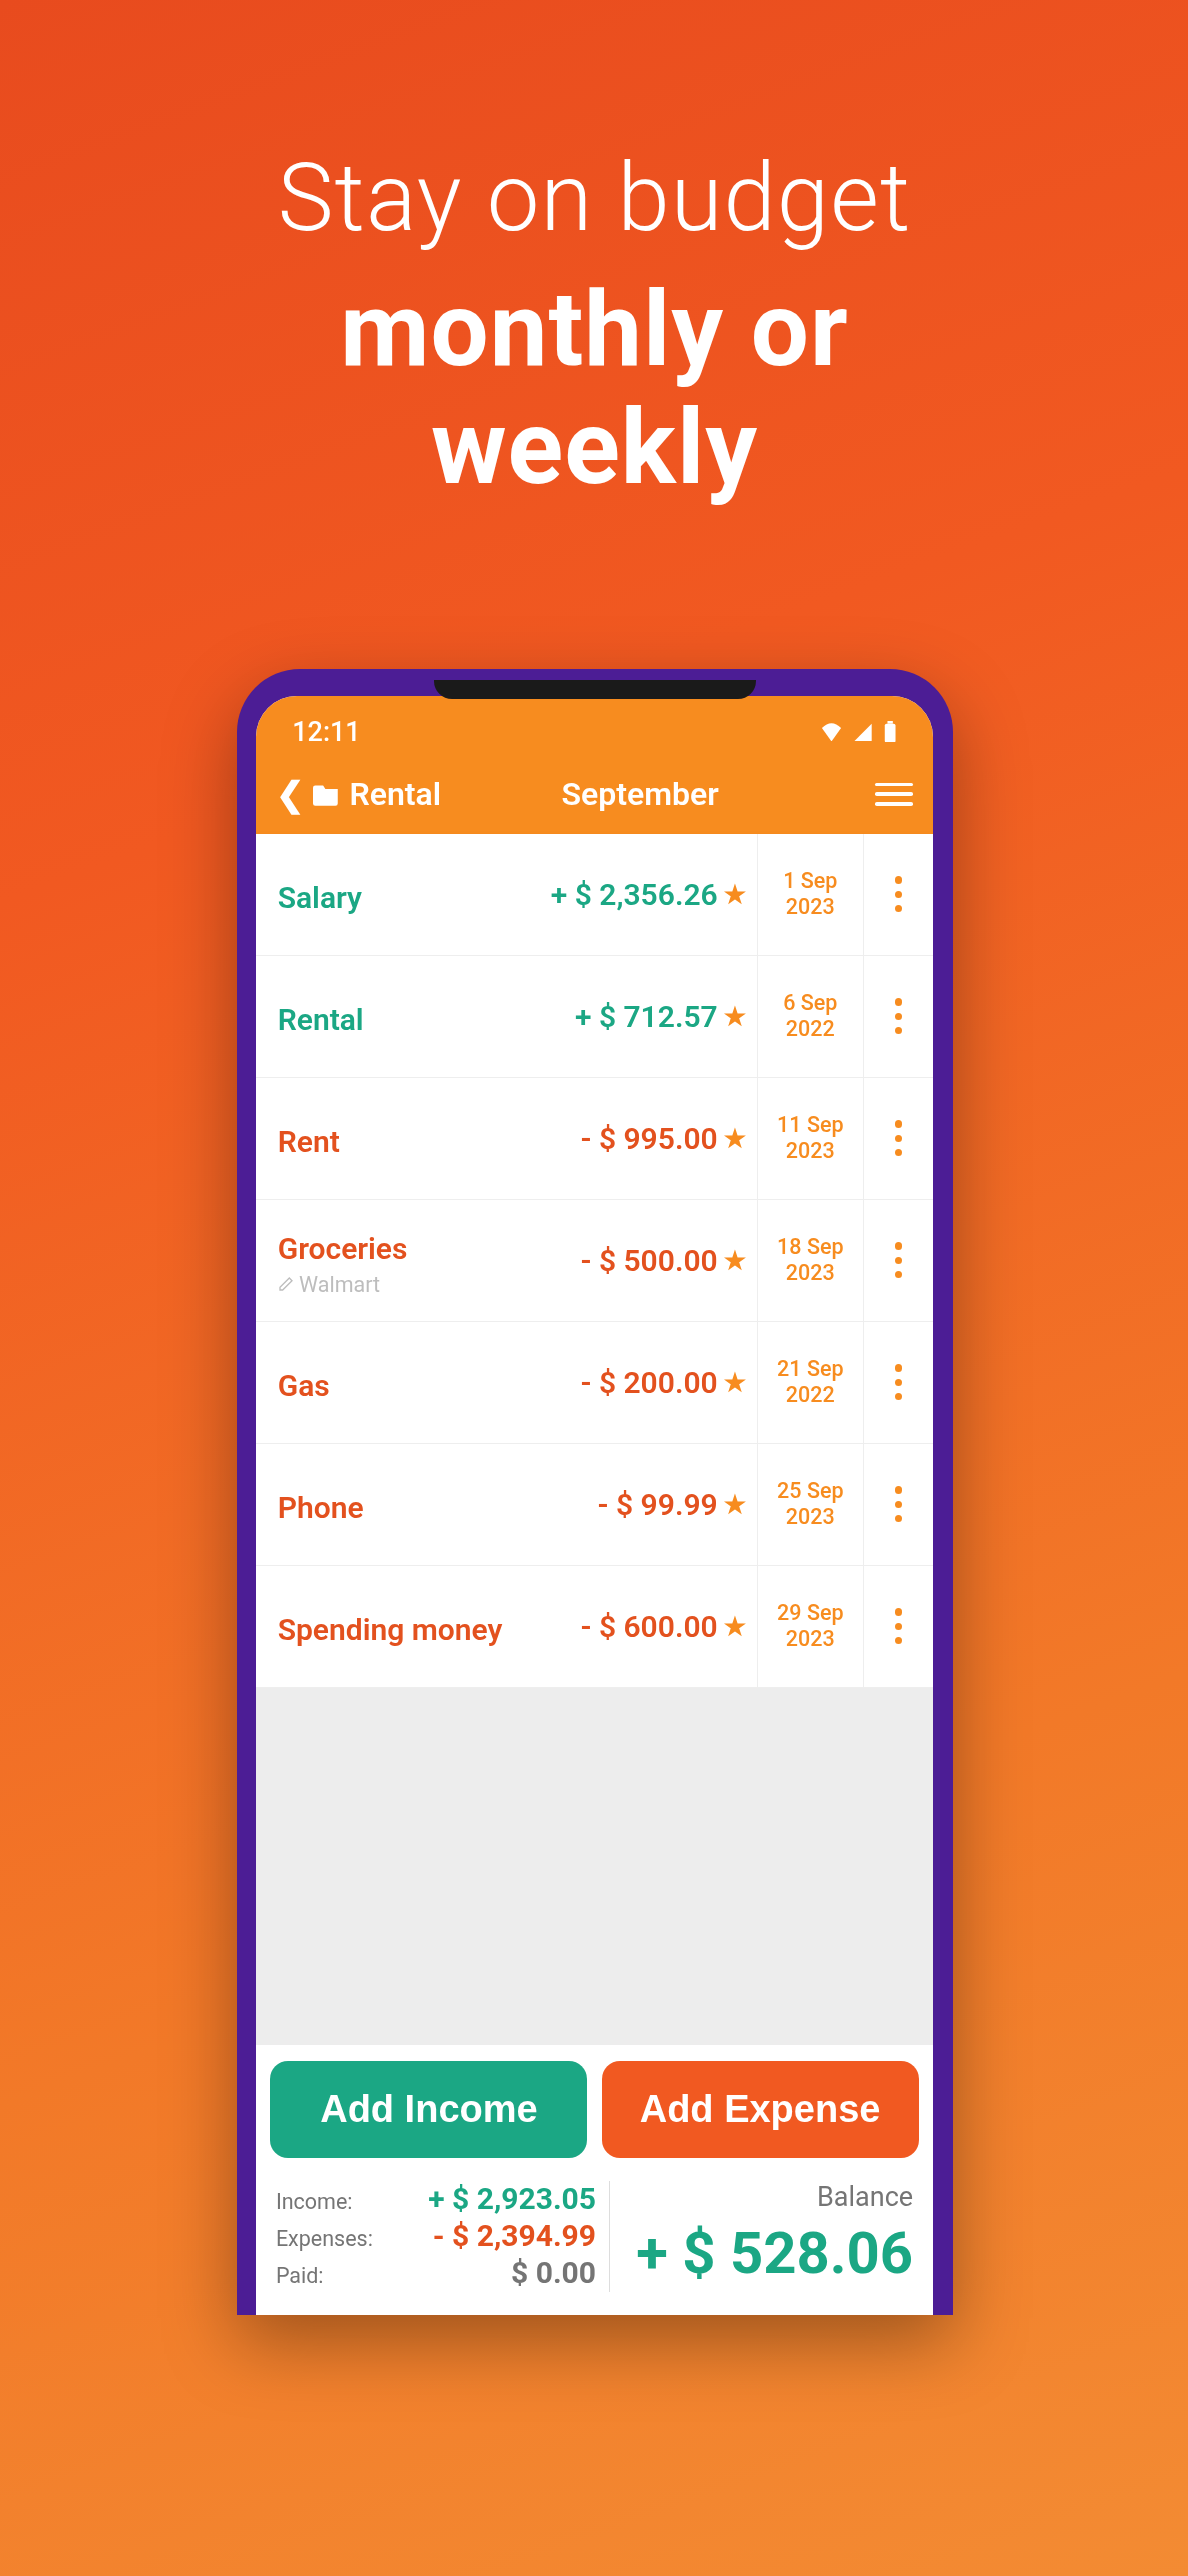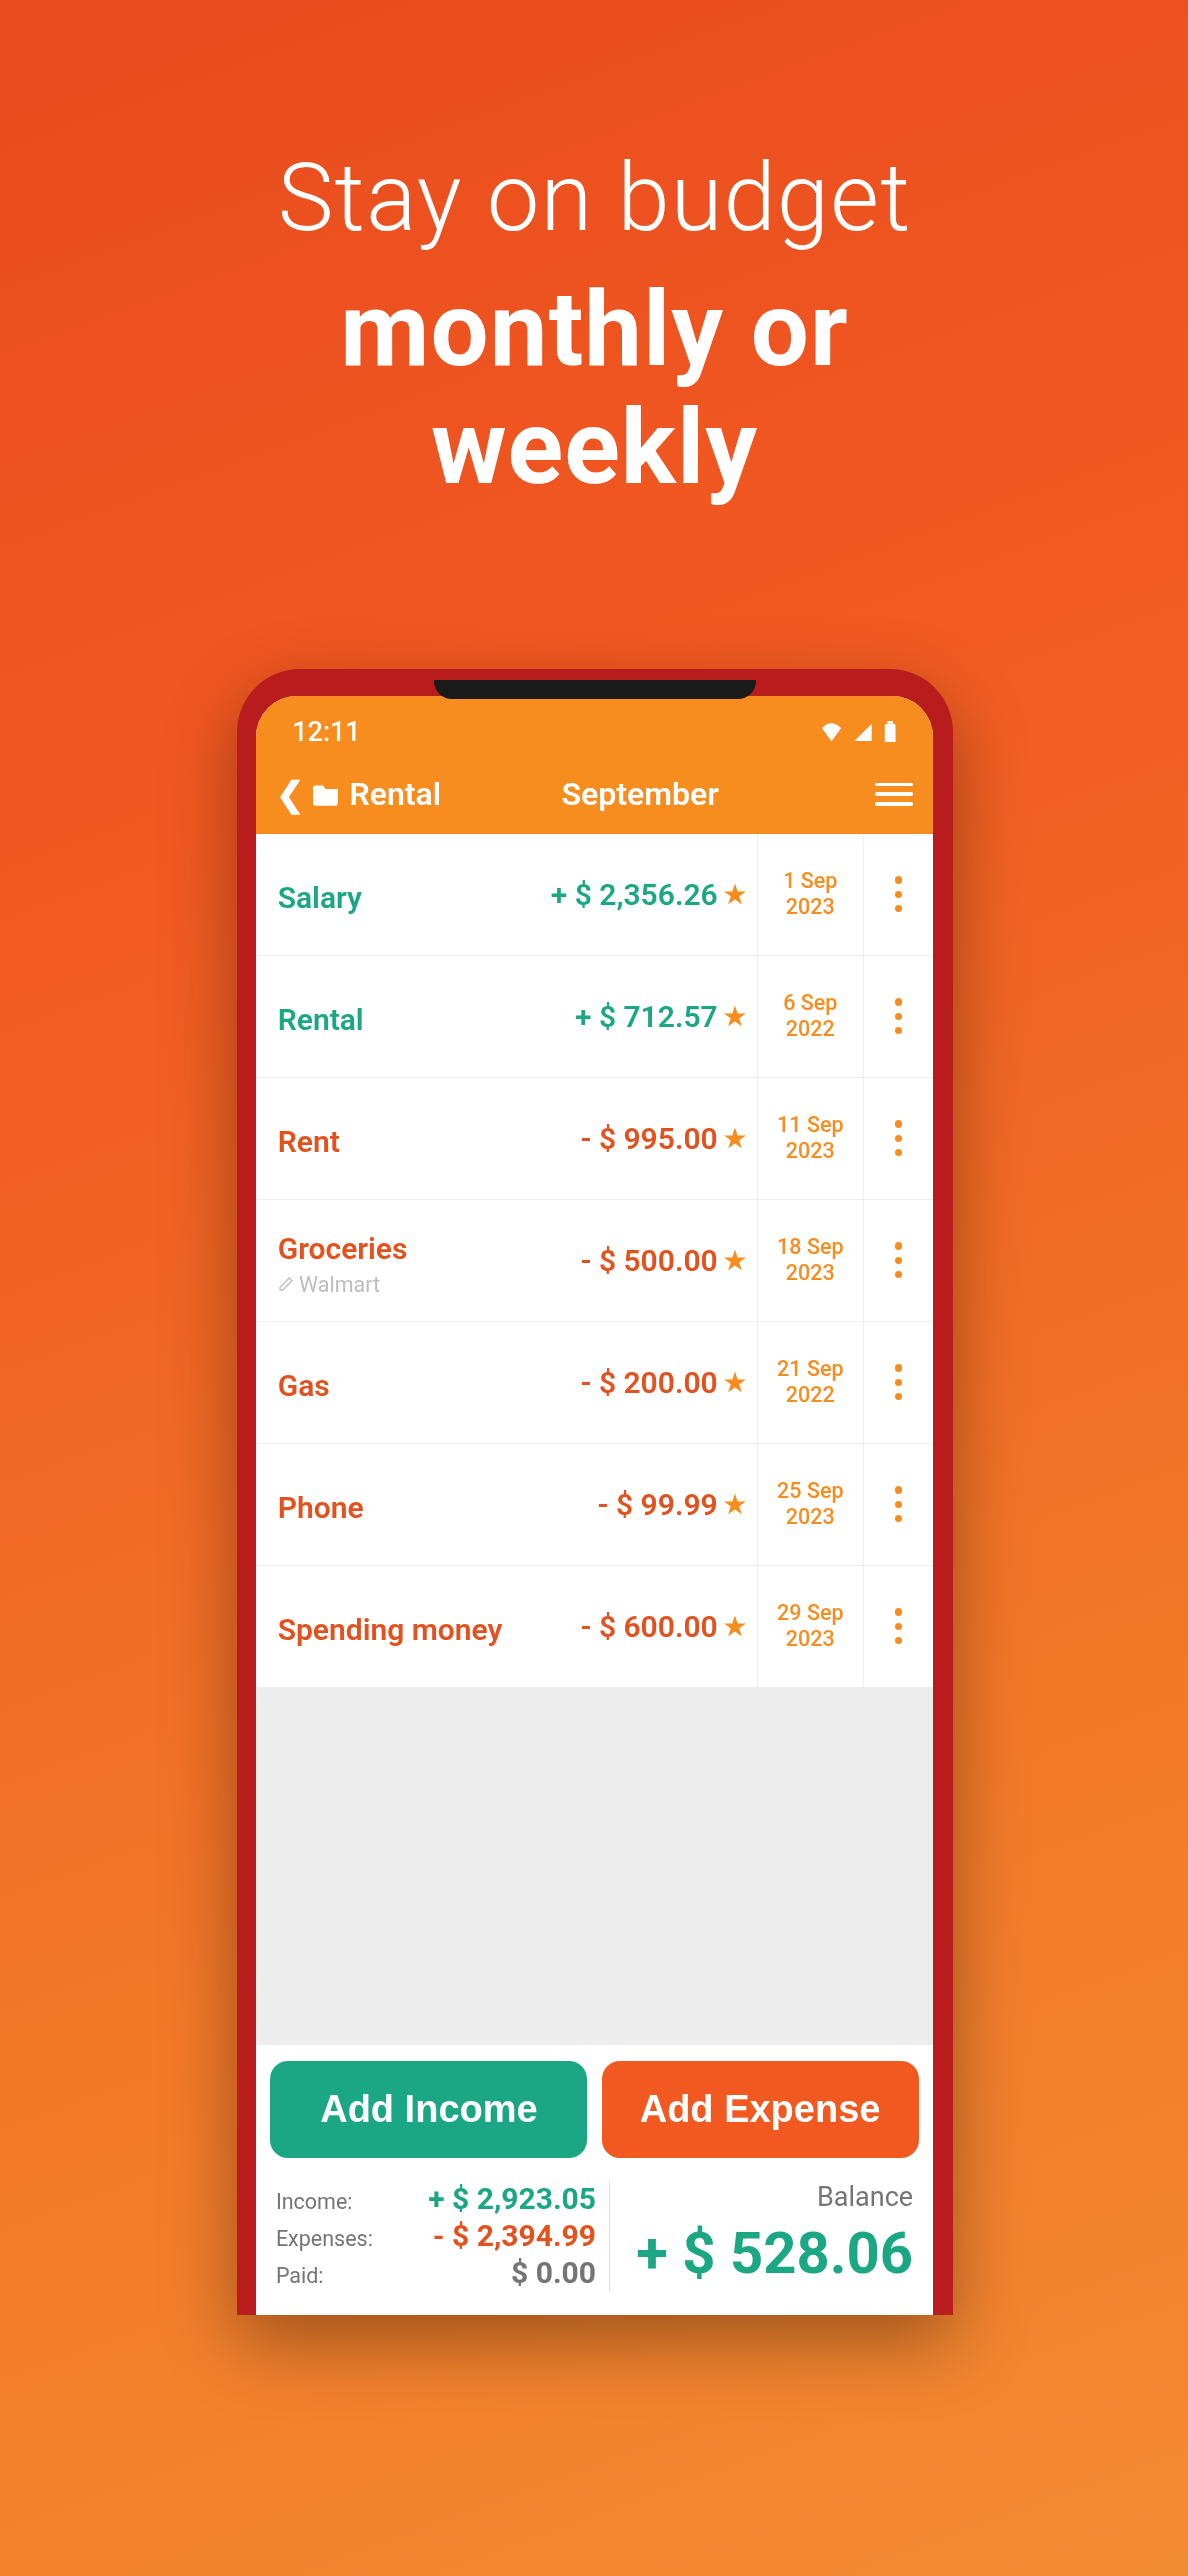--- a/index.html
+++ b/index.html
@@ -25,21 +25,21 @@
 }
 .hero .line2 {
   font-size: 103px;
   font-weight: 700;
   letter-spacing: 0.01em;
   line-height: 1.15;
 }
 .phone {
   margin-top: 161px;
   width: 716px;
-  background: #b91c1c;
+  background: #4c1d95;
   border-radius: 63px 63px 0 0;
   padding: 27px 19.7px 0 19.7px;
   box-shadow: 0 27px 72px rgba(0,0,0,0.35);
   position: relative;
 }
 .notch {
   position: absolute;
   top: 10.7px;
   left: 50%;
   transform: translateX(-50%);

